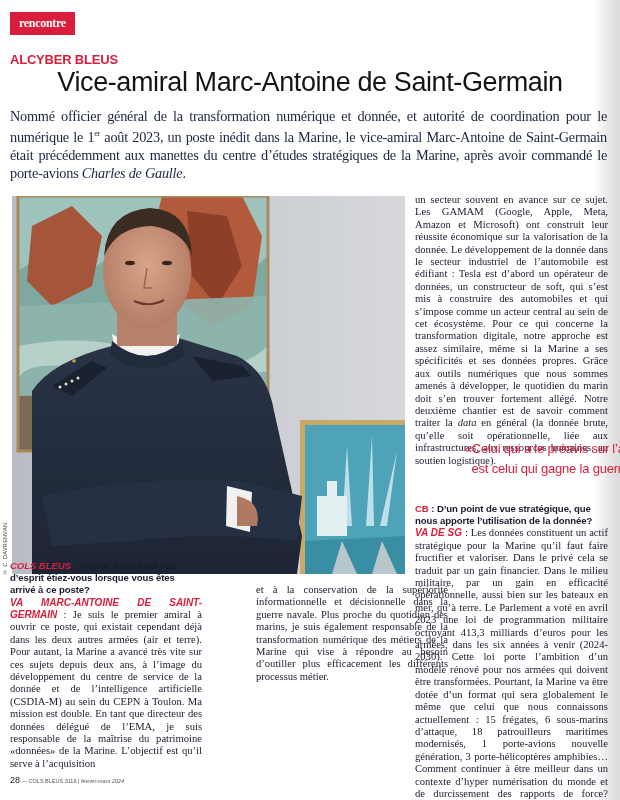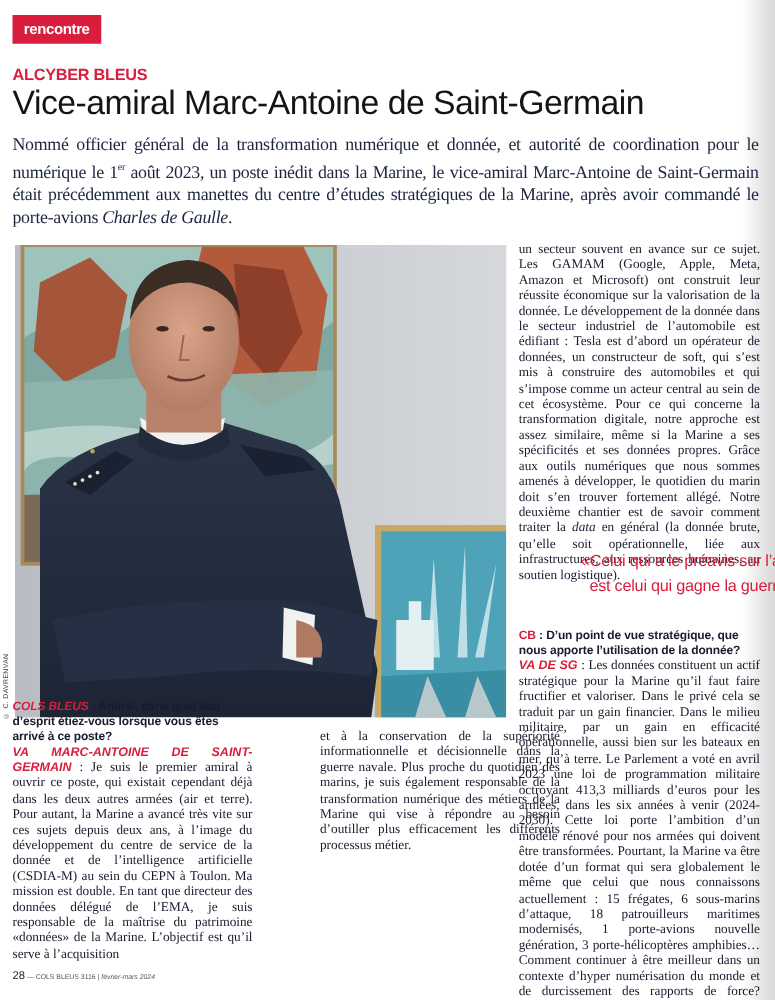--- a/index.html
+++ b/index.html
@@ -11,33 +11,33 @@
     color: #1a1a2a;
   }
   .page-shadow {
     position: absolute; top: 0; right: 0; width: 26px; height: 800px;
     background: linear-gradient(to right, rgba(255,255,255,0) 0%, #e6e6e6 60%, #dadada 100%);
     pointer-events: none;
   }
   .tag {
     position: absolute; left: 10px; top: 12px;
     background: #d81e3c; color: #fff;
-    font-family: Liberation Sans, sans-serif; font-weight: bold;
+    font-family: Liberation Serif, serif; font-weight: bold;
     font-size: 12px; letter-spacing: -0.3px;
     padding: 5px 9px 6px 9px; line-height: 1;
   }
   .kicker {
     position: absolute; left: 10px; top: 52px;
     color: #d81e3c; font-family: "Liberation Sans", sans-serif;
     font-size: 13px; font-weight: bold; letter-spacing: -0.2px;
   }
   .headline {
     position: absolute; left: 10px; top: 68px; width: 600px;
     font-family: "Liberation Sans", sans-serif; font-size: 27px;
-    font-weight: normal; color: #141414; letter-spacing: -0.4px; line-height: 1.1;
+    font-weight: normal; color: #141414; letter-spacing: -0.4px; line-height: 1.1; text-align: center;
   }
   .chapo {
     position: absolute; left: 10px; top: 107px; width: 597px;
     font-family: Liberation Serif, serif; font-size: 14.3px;
     line-height: 18px; color: #1d2540; text-align: justify; letter-spacing: -0.25px;
   }
   .chapo sup { font-size: 8px; vertical-align: 6px; }
   .photo {
     position: absolute; left: 12px; top: 196px; width: 393px; height: 378px;
     overflow: hidden; background: #cfd2d6;

